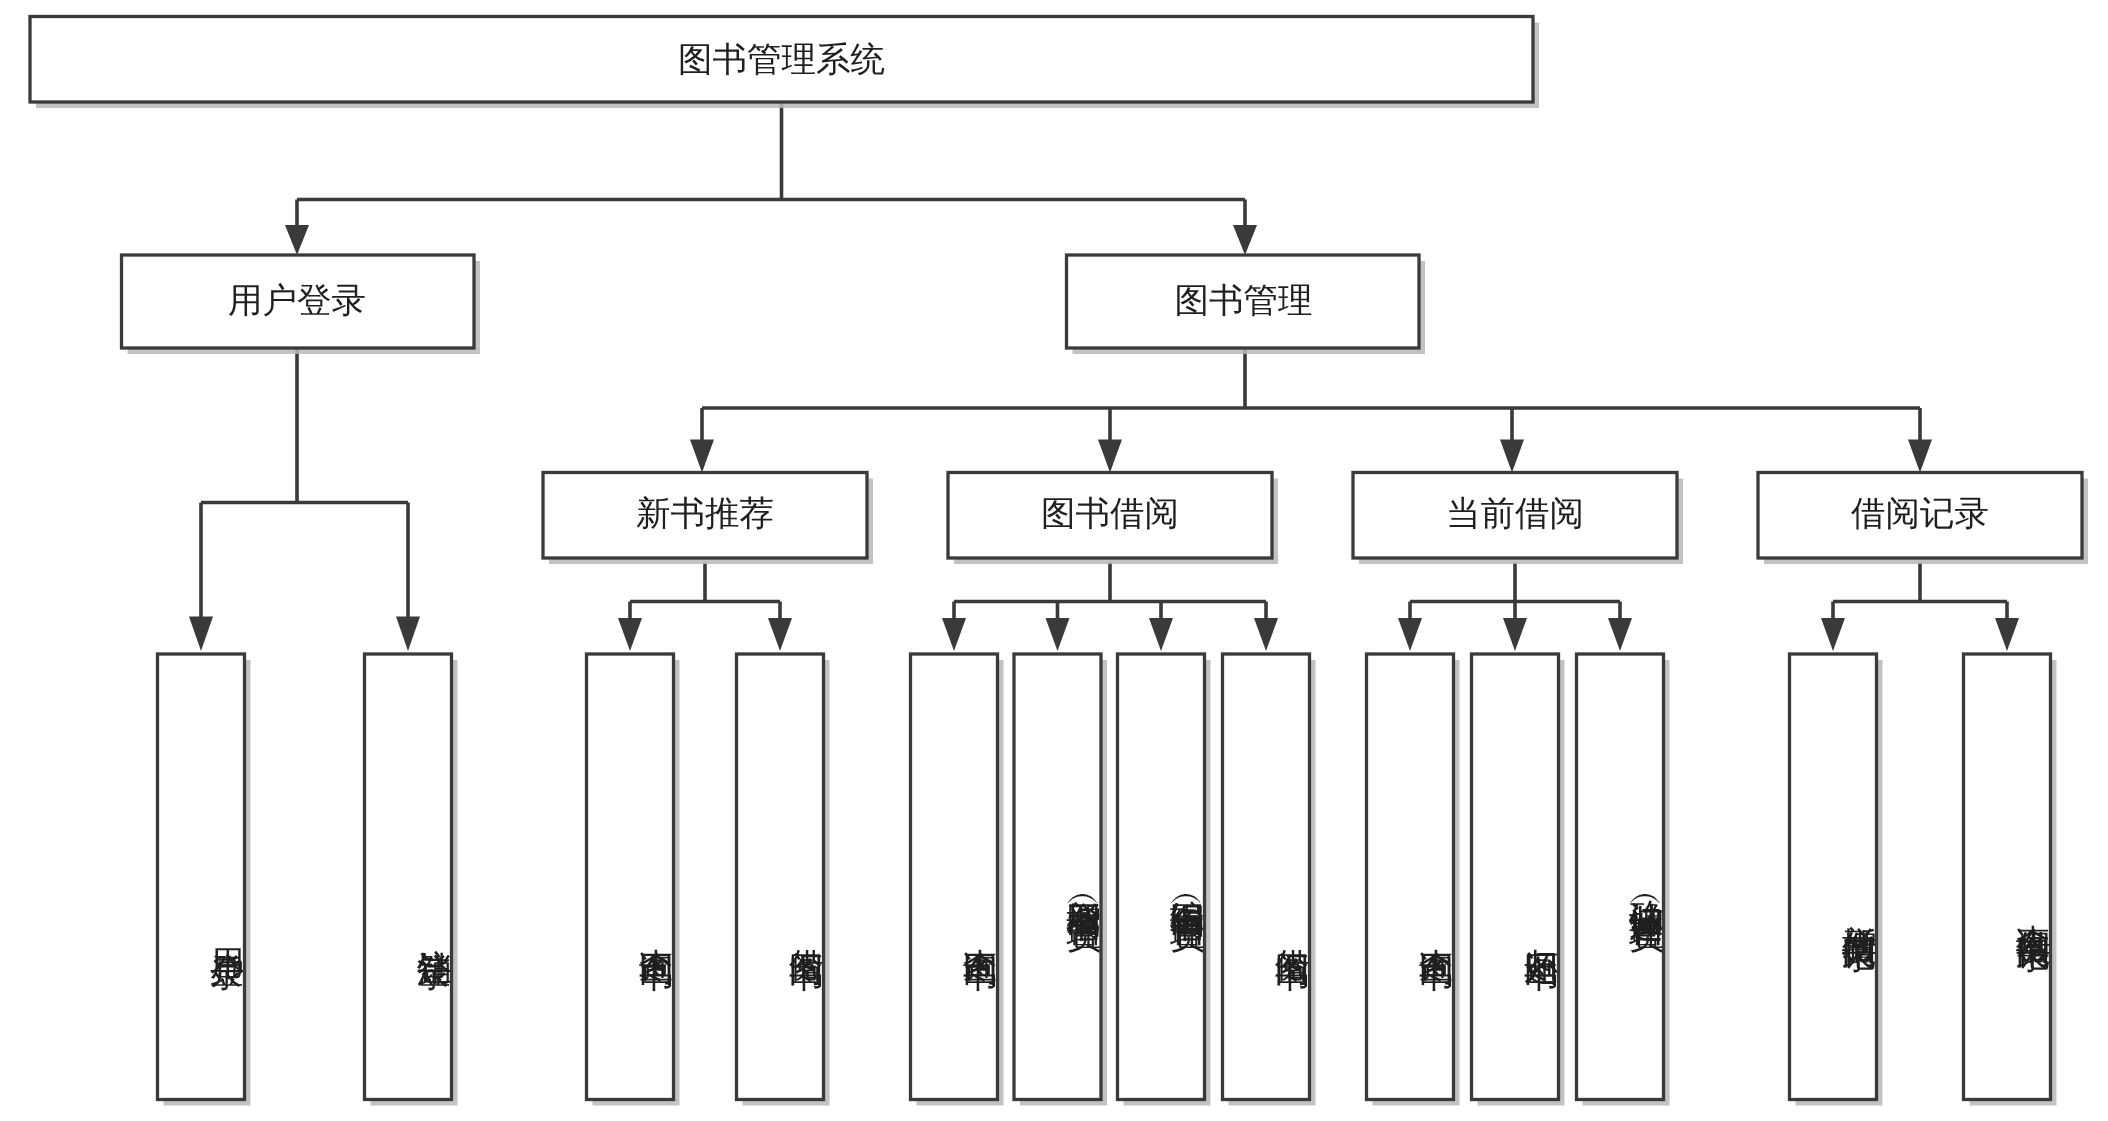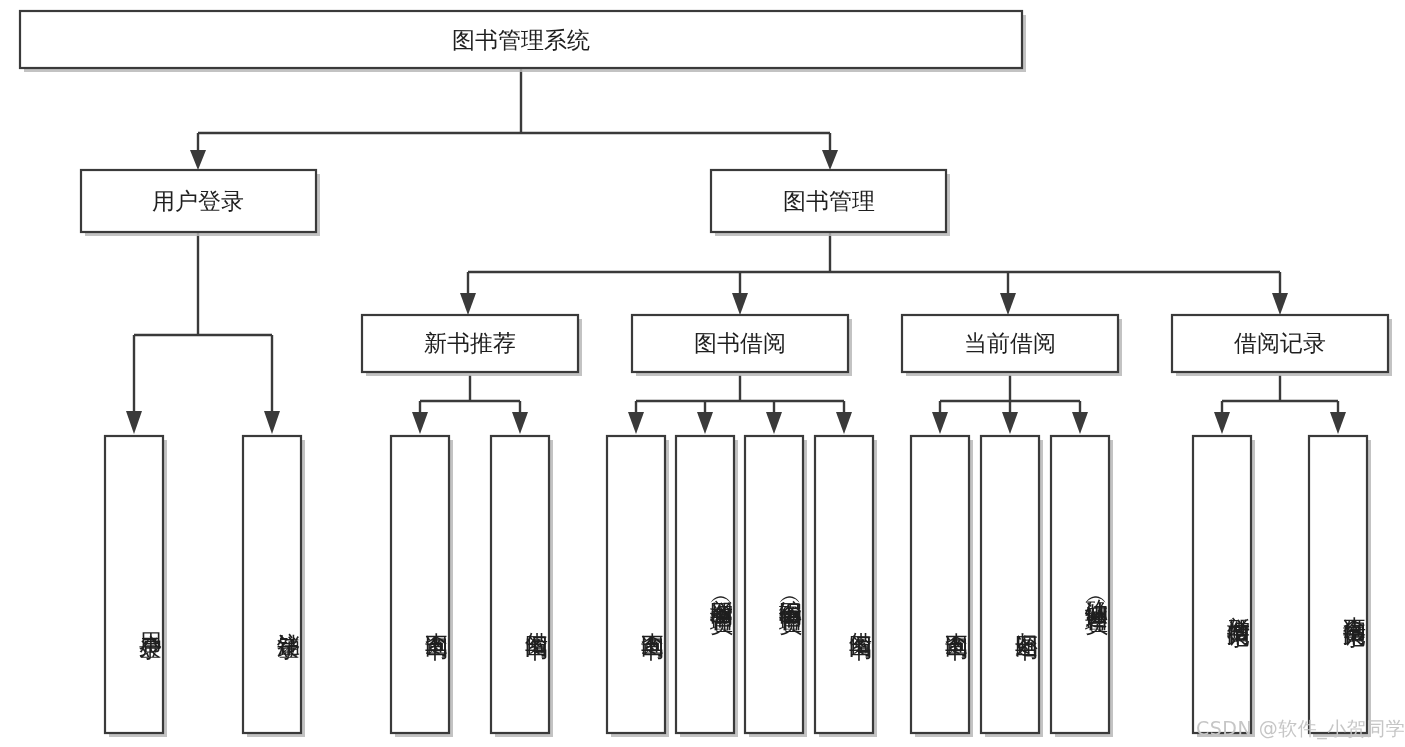--- a/index.html
+++ b/index.html
@@ -276,15 +276,14 @@
   <div class="leaf-label" style="left:745px; top:445px; width:58px; height:290px;">编辑图书（管理员）</div>
   <div class="leaf-label" style="left:815px; top:503px; width:58px; height:230px;">借阅图书</div>
 
   <div class="leaf-label" style="left:911px; top:503px; width:58px; height:230px;">查询图书</div>
   <div class="leaf-label" style="left:981px; top:503px; width:58px; height:230px;">归还图书</div>
   <div class="leaf-label" style="left:1051px; top:445px; width:58px; height:290px;">确认归还（管理员）</div>
 
   <div class="leaf-label" style="left:1193px; top:473px; width:58px; height:262px;">新增借阅记录</div>
   <div class="leaf-label" style="left:1309px; top:473px; width:58px; height:262px;">查询借阅记录</div>
 
-  <div class="watermark" style="left:1196px; top:716px;">CSDN @软件_小贺同学</div>
 
 </div>
 
 </body></html>

